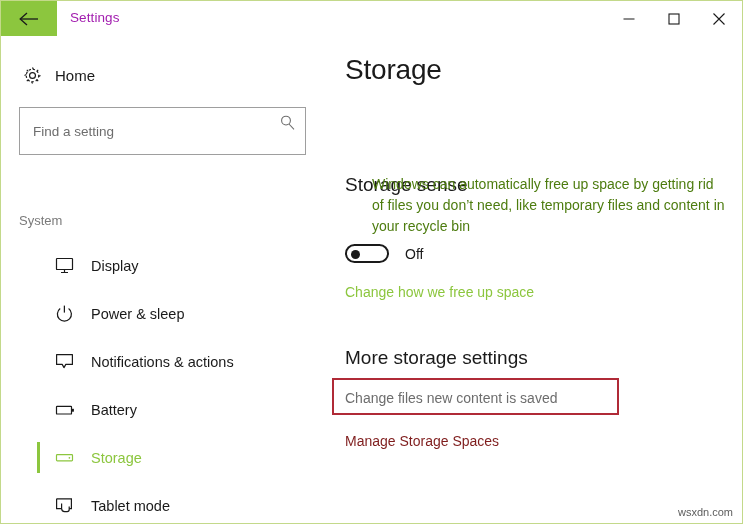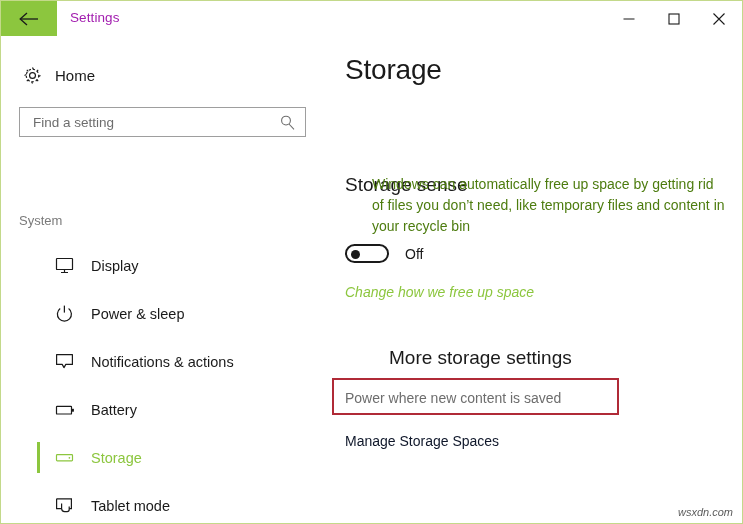--- a/index.html
+++ b/index.html
@@ -80,21 +80,21 @@
   #home-label {
     font-size: 15px;
     color: #1a1a1a;
     margin-left: 6px;
   }
   #search-box {
     position: absolute;
     left: 18px;
     top: 70px;
     width: 287px;
-    height: 30px;
+    height: 48px;
     border: 1px solid #9e9e9e;
     background: #ffffff;
     box-sizing: border-box;
     display: flex;
     align-items: center;
     cursor: text;
   }
   #search-input {
     border: 0;
     outline: 0;
@@ -218,29 +218,27 @@
     color: #1a1a1a;
     margin-left: 16px;
   }
   #link-free-space {
     position: absolute;
     left: 17px;
     top: 247px;
     font-size: 14px;
     color: #8cc63e;
     cursor: pointer;
-    font-style: italic;
   }
   #section-title-2 {
     position: absolute;
     left: 17px;
     top: 310px;
     font-size: 19px;
     color: #1a1a1a;
-    margin-left: 44px;
   }
   #highlight-box {
     position: absolute;
     left: 4px;
     top: 341px;
     width: 287px;
     height: 37px;
     border: 2px solid #b02a37;
     box-sizing: border-box;
   }
@@ -250,38 +248,37 @@
     top: 353px;
     font-size: 14px;
     color: #6d6d6d;
     cursor: pointer;
   }
   #link-manage-spaces {
     position: absolute;
     left: 17px;
     top: 396px;
     font-size: 14px;
-    color: #0f172a;
+    color: #7f1d1d;
     cursor: pointer;
   }
   #section-title-3 {
     position: absolute;
     left: 17px;
     top: 453px;
     font-size: 19px;
     color: #1a1a1a;
   }
   #watermark {
     position: absolute;
     right: 9px;
     bottom: 5px;
     font-size: 11px;
     color: #5c5c5c;
     font-family: "Liberation Sans", sans-serif;
-    font-style: italic;
   }
 </style>
 </head>
 <body>
 
 <div id="window">
 
   <div id="titlebar">
     <div id="back-button">
       <span>
@@ -426,21 +423,21 @@
         <div id="toggle-knob"></div>
       </div>
       <div id="toggle-state">Off</div>
     </div>
 
     <div id="link-free-space">Change how we free up space</div>
 
     <div id="section-title-2">More storage settings</div>
 
     <div id="highlight-box"></div>
-    <div id="link-change-content">Power where new content is saved</div>
+    <div id="link-change-content">Change files new content is saved</div>
 
     <div id="link-manage-spaces">Manage Storage Spaces</div>
 
 
     <div id="watermark">wsxdn.com</div>
   </div>
 
 </div>
 
 </body></html>

